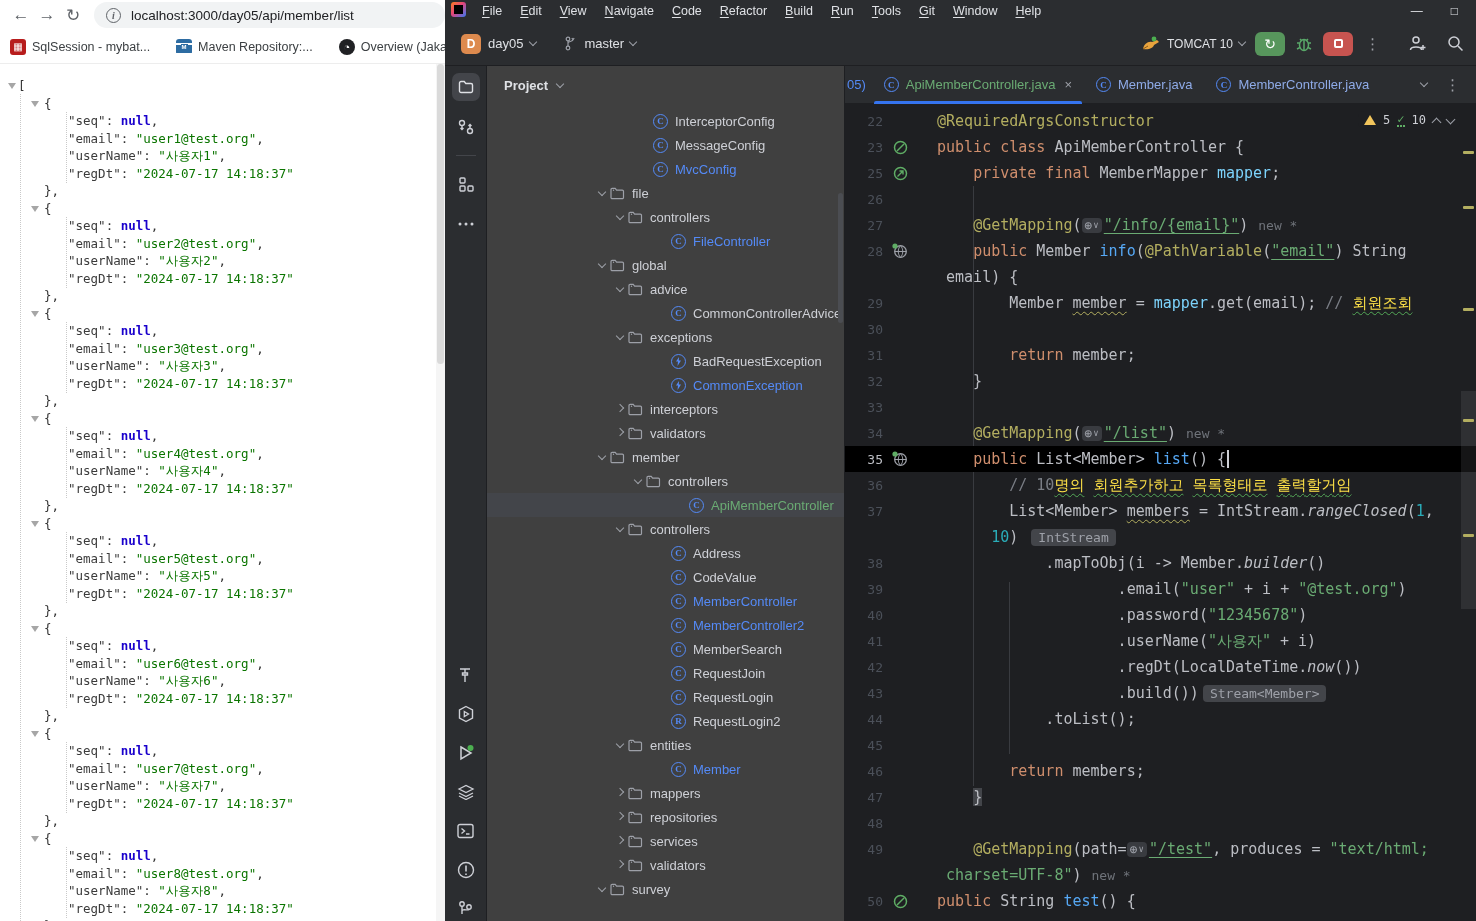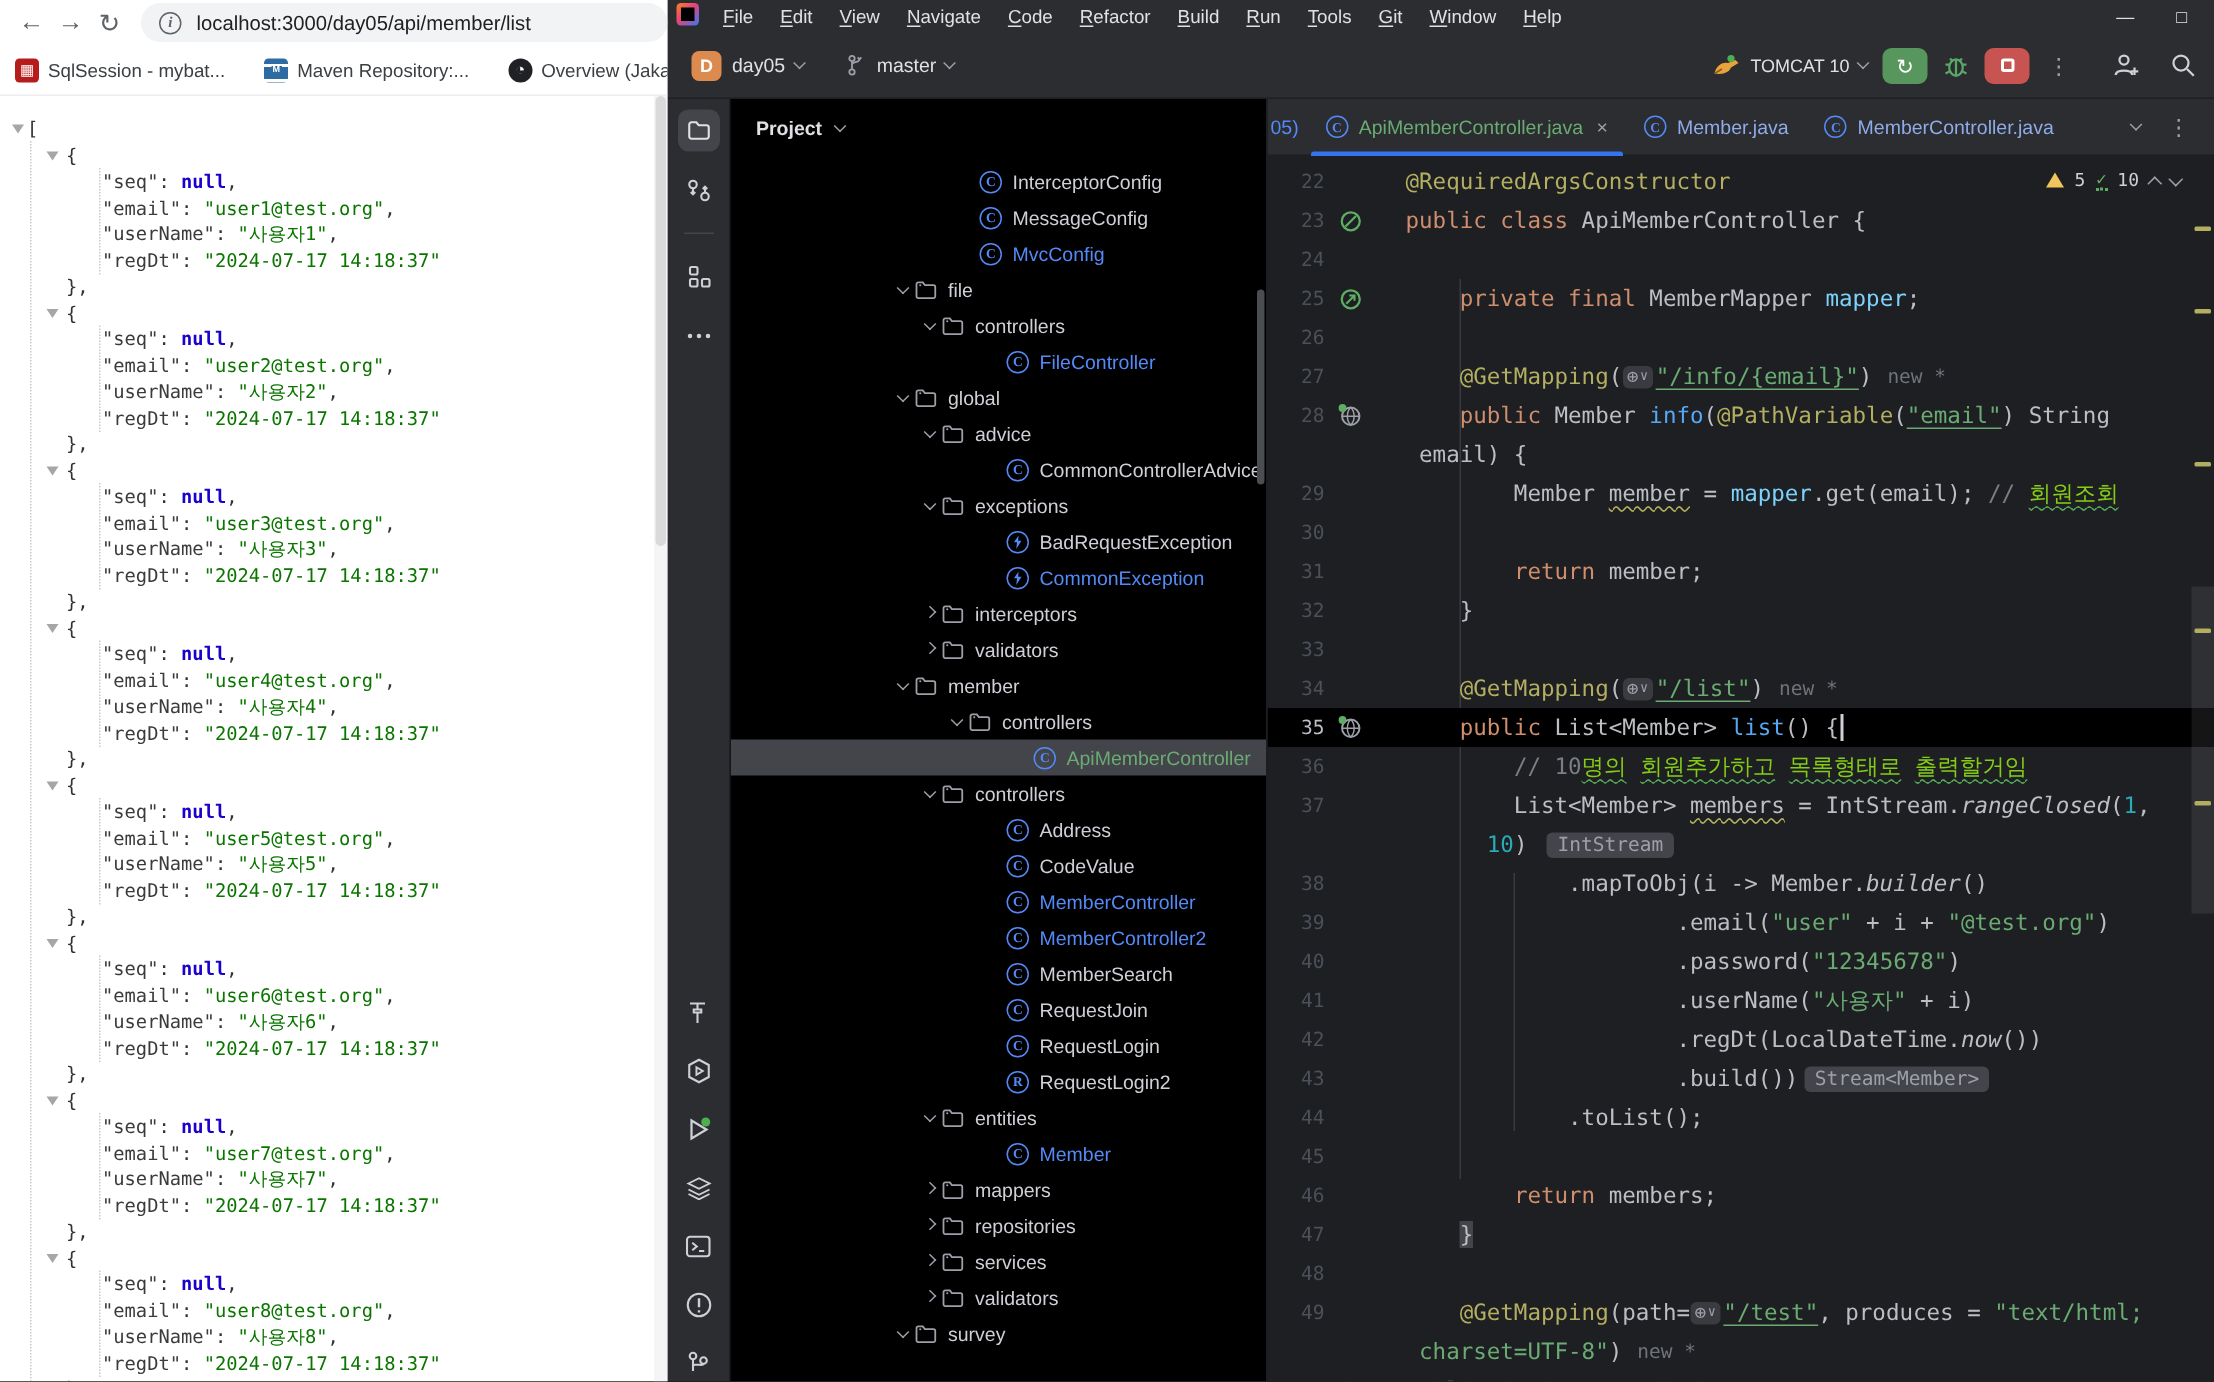--- a/index.html
+++ b/index.html
@@ -75,21 +75,21 @@
   
   .stripe { width:42px; background:#2b2d30; border-right:1px solid #1e1f22; display:flex; flex-direction:column; align-items:center; padding:7px 0 6px; flex:none; }
   .st-ic { width:28px; height:28px; border-radius:7px; display:flex; align-items:center; justify-content:center; margin-bottom:12px; color:#ced0d6; }
   .st-ic.active { background:#43454a; }
   .st-div { width:20px; border-top:1px solid #43454a; margin:2px 0 14px; }
   .st-bottom { margin-top:auto; display:flex; flex-direction:column; align-items:center; }
   .st-bottom .st-ic { margin-bottom:11px; }
   .st-bottom .st-ic:last-child { margin-bottom:0; }
 
   
-  .project { width:358px; background:#000000; border-right:1px solid #1e1f22; flex:none; display:flex; flex-direction:column; position:relative; overflow:hidden; }
+  .project { width:358px; background:#404040; border-right:1px solid #1e1f22; flex:none; display:flex; flex-direction:column; position:relative; overflow:hidden; }
   .proj-head { height:38px; display:flex; align-items:center; gap:9px; padding-left:17px; font-size:13px; font-weight:bold; color:#dfe1e5; flex:none; }
   .tree { flex:1; position:relative; padding-top:5px; overflow:hidden; }
   .trow { height:24px; display:flex; align-items:center; font-size:13px; color:#ced0d6; white-space:nowrap; }
   .trow.sel { background:#43454a; }
   .trow .tchev { width:15px; flex:none; display:flex; justify-content:center; }
   .trow .ticon { width:17px; margin-right:6px; flex:none; display:flex; justify-content:center; align-items:center; }
   .t-blue { color:#548af7; }
   .t-green { color:#6aab73; }
   .cicon { width:15px; height:15px; border:1.2px solid #548af7; border-radius:50%; color:#548af7;
     font-size:9px; display:flex; align-items:center; justify-content:center; font-weight:bold; font-family:"Liberation Serif",serif;}
@@ -109,21 +109,21 @@
   .cl { height:26px; display:flex; align-items:center; white-space:pre; position:relative; }
   .cl.cur { background:#000000; }
   .lnum { width:38px; text-align:right; color:#4b5059; font-size:13px; flex:none; }
   .cl.cur .lnum { color:#bcbec4; }
   .gut { width:26px; margin-left:4px; flex:none; display:flex; justify-content:center; align-items:center; }
   .code { margin-left:24px; font-size:15px; color:#bcbec4; display:flex; align-items:center; }
   .sd { color:#bcbec4; } .sk { color:#cf8e6d; } .sa { color:#b3ae60; } .ss { color:#6aab73; }
   .sn { color:#2aacb8; } .sc { color:#7a7e85; } .sf { color:#7dd3fc; } .sm { color:#56a8f5; }
   .sit { color:#bcbec4; font-style:italic; }
   .ssu { color:#6aab73; text-decoration:underline; text-underline-offset:3px; }
-  .scg { color:#84cc16; text-decoration:underline wavy #54a857 1px; text-underline-offset:3px; }
+  .scg { color:#fde047; text-decoration:underline wavy #54a857 1px; text-underline-offset:3px; }
   .swy { color:#bcbec4; text-decoration:underline wavy #b3ae60 1px; text-underline-offset:3px; }
   .sbh { background:#43454a; }
   .chip { background:#43454a; color:#9da0a8; font-size:13px; border-radius:4px; padding:1px 7px; margin-left:4px; }
   .shint { color:#6f737a; font-size:13px; margin-left:10px; }
   .globe-inlay { background:#393b40; color:#9da0a8; border-radius:4px; padding:0 3px; font-size:13px; margin-right:2px; display:inline-flex; align-items:center; gap:1px; }
   .globe-inlay .gv { font-size:9px; }
   .caret { display:inline-block; width:2px; height:18px; background:#ced0d6; margin-left:1px; }
   .guide { position:absolute; width:1px; background:#393b40; }
 
   .inspect { position:absolute; top:7px; right:16px; display:flex; align-items:center; gap:7px;
@@ -757,21 +757,20 @@
           </div>
         <div class="codewrap">
           <div class="guide" style="left:128px; top:82px; height:600px;"></div>
           <div class="guide" style="left:164px; top:478px; height:172px;"></div>
           <div class="codelines" id="codelines">
               <div class="cl"><span class="lnum">22</span><span class="gut"></span><span class="code"><span class="sa">@RequiredArgsConstructor</span></span></div>
               <div class="cl"><span class="lnum">23</span><span class="gut"><svg width="15" height="15" viewBox="0 0 15 15">
                     <circle cx="7.5" cy="7.5" r="6" fill="none" stroke="#5fad65" stroke-width="1.5"></circle>
                     <path d="M4 11 L11 4" stroke="#5fad65" stroke-width="1.5"></path>
                   </svg></span><span class="code"><span class="sk">public class</span><span class="sd"> ApiMemberController {</span></span></div>
-              <div class="cl"><span class="lnum">24</span><span class="gut"></span><span class="code"></span></div>
               <div class="cl"><span class="lnum">25</span><span class="gut"><svg width="15" height="15" viewBox="0 0 15 15">
                     <circle cx="7.5" cy="7.5" r="6" fill="none" stroke="#5fad65" stroke-width="1.5"></circle>
                     <path d="M4.5 10.5 L10 5 M10 8.5 V5 H6.5" fill="none" stroke="#5fad65" stroke-width="1.4"></path>
                   </svg></span><span class="code"><span class="sd">    </span><span class="sk">private final</span><span class="sd"> MemberMapper </span><span class="sf">mapper</span><span class="sd">;</span></span></div>
               <div class="cl"><span class="lnum">26</span><span class="gut"></span><span class="code"></span></div>
               <div class="cl"><span class="lnum">27</span><span class="gut"></span><span class="code"><span class="sd">    </span><span class="sa">@GetMapping</span><span class="sd">(</span><span class="globe-inlay">⊕<span class="gv">∨</span></span><span class="ssu">"/info/{email}"</span><span class="sd">)</span><span class="shint">new *</span></span></div>
               <div class="cl"><span class="lnum">28</span><span class="gut"><svg width="16" height="16" viewBox="0 0 16 16">
                     <circle cx="8.5" cy="8.5" r="5.8" fill="none" stroke="#9da0a8" stroke-width="1.3"></circle>
                     <path d="M2.7 8.5 H14.3 M8.5 2.7 C5.5 5.5,5.5 11.5,8.5 14.3 M8.5 2.7 C11.5 5.5,11.5 11.5,8.5 14.3" fill="none" stroke="#9da0a8" stroke-width="1"></path>
                     <circle cx="3" cy="3" r="2.6" fill="#5fad65"></circle>

